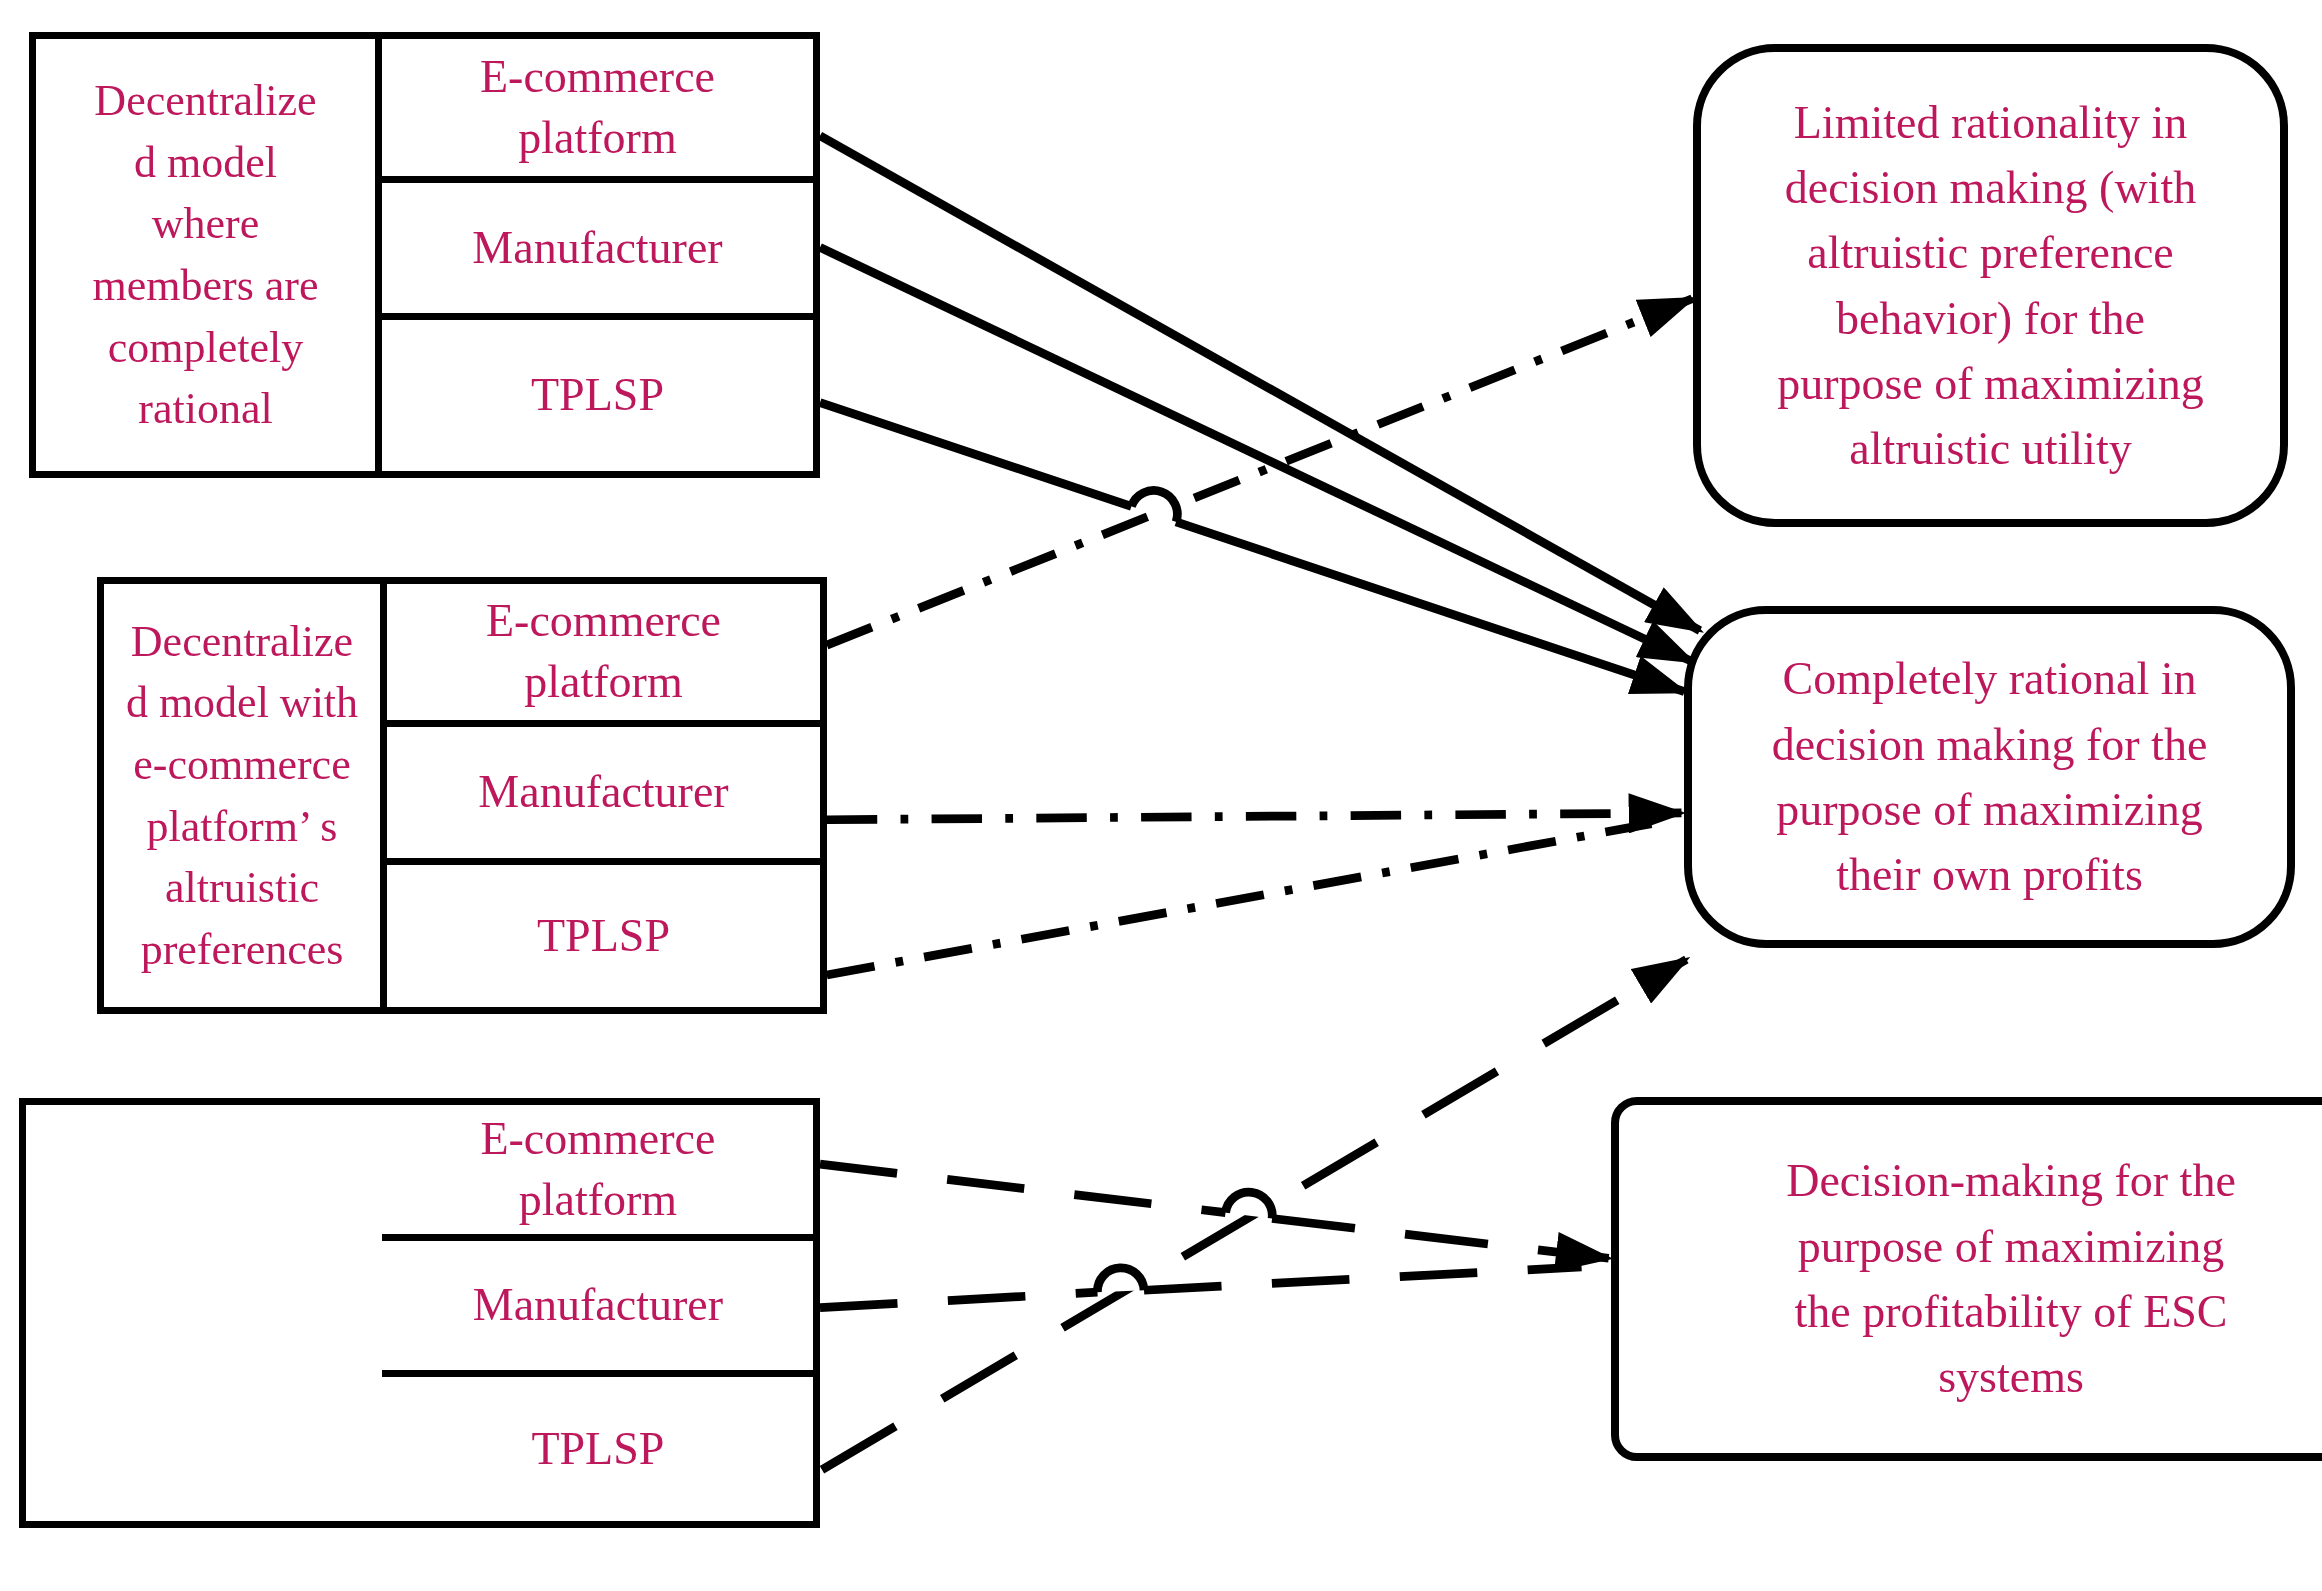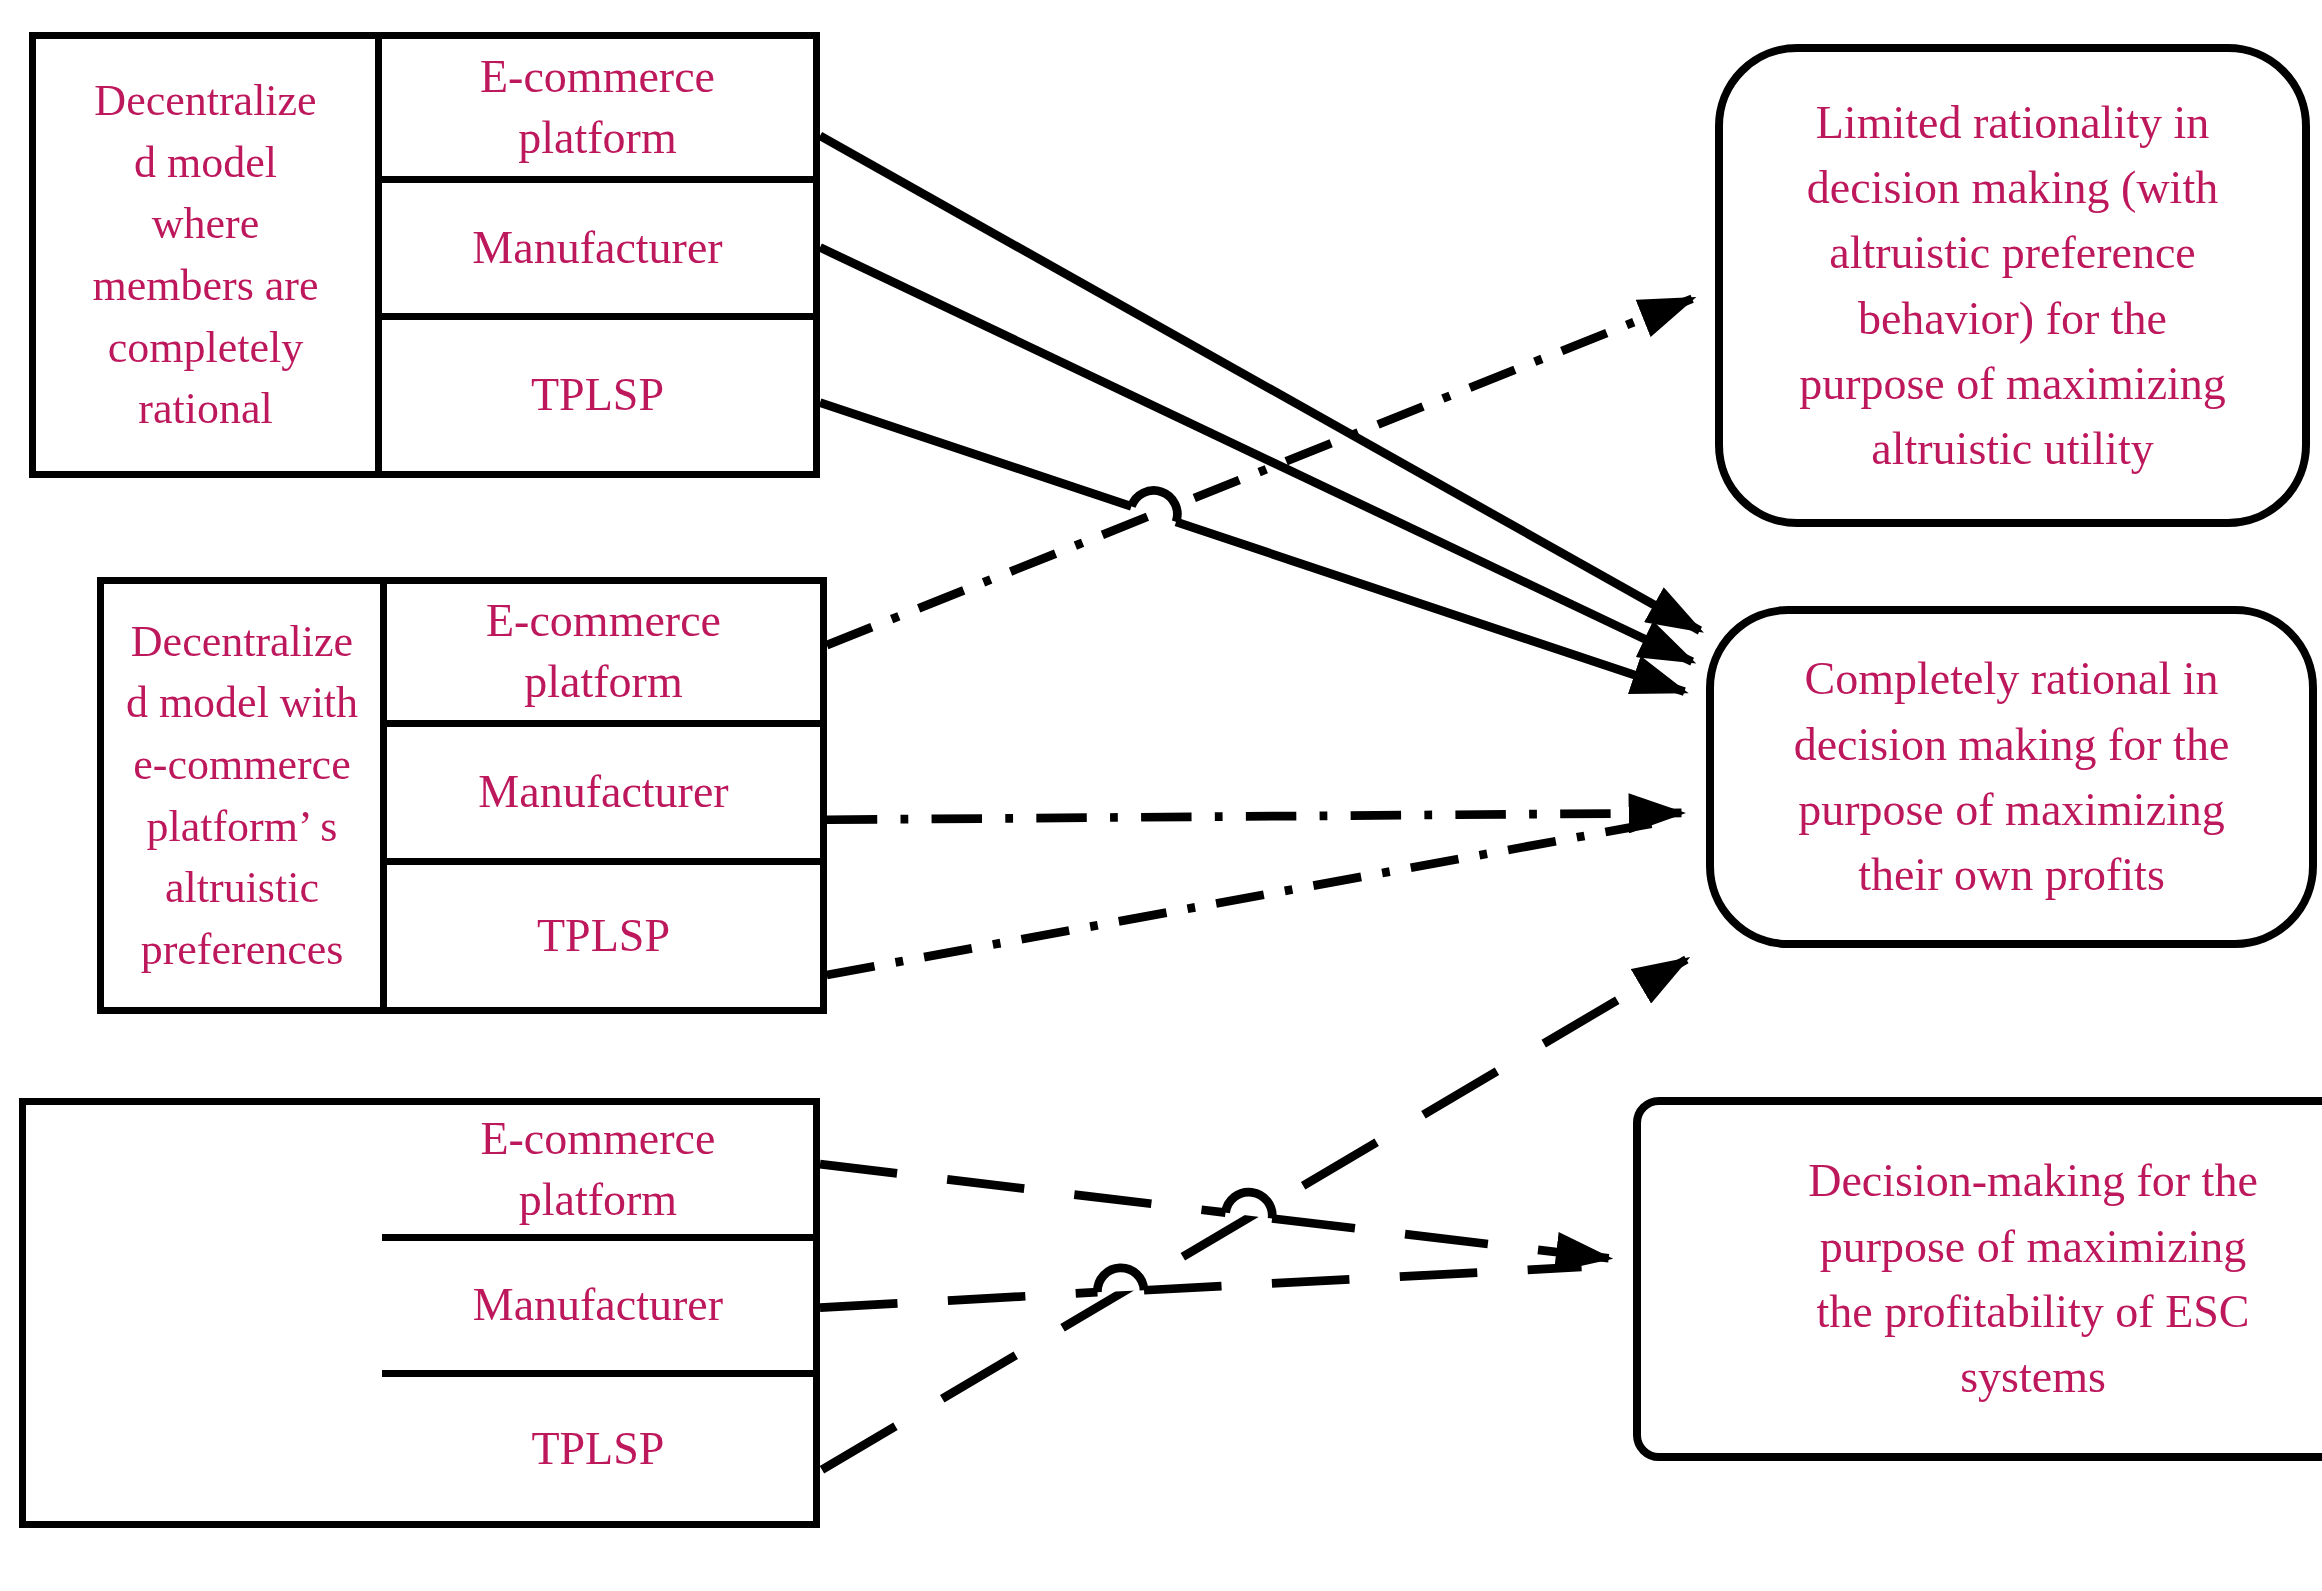--- a/index.html
+++ b/index.html
@@ -39,21 +39,20 @@
   .m2,.m3{border-top:7.8px solid #000;font-family:Liberation Serif, serif;}
   .outcome{
     position:absolute;
     border:8.7px solid #000;
     background:#fff;
     display:flex;align-items:center;justify-content:center;
     text-align:center;
     font-size:46px;line-height:1.42;
     box-sizing:border-box;
     padding:9.7px 25px;
-    margin-left:22px;
   }
   .o1{left:1693px;top:44px;width:595px;height:483px;border-radius:82px;}
   .o2{left:1684px;top:606px;width:611px;height:342px;border-radius:82px;}
   .o3{left:1611px;top:1097px;width:800px;height:364px;border-radius:26px;}
   svg.wires{
     position:absolute;left:0;top:0;width:2322px;height:1591px;
     pointer-events:none;
   }
 </style>
 </head>

